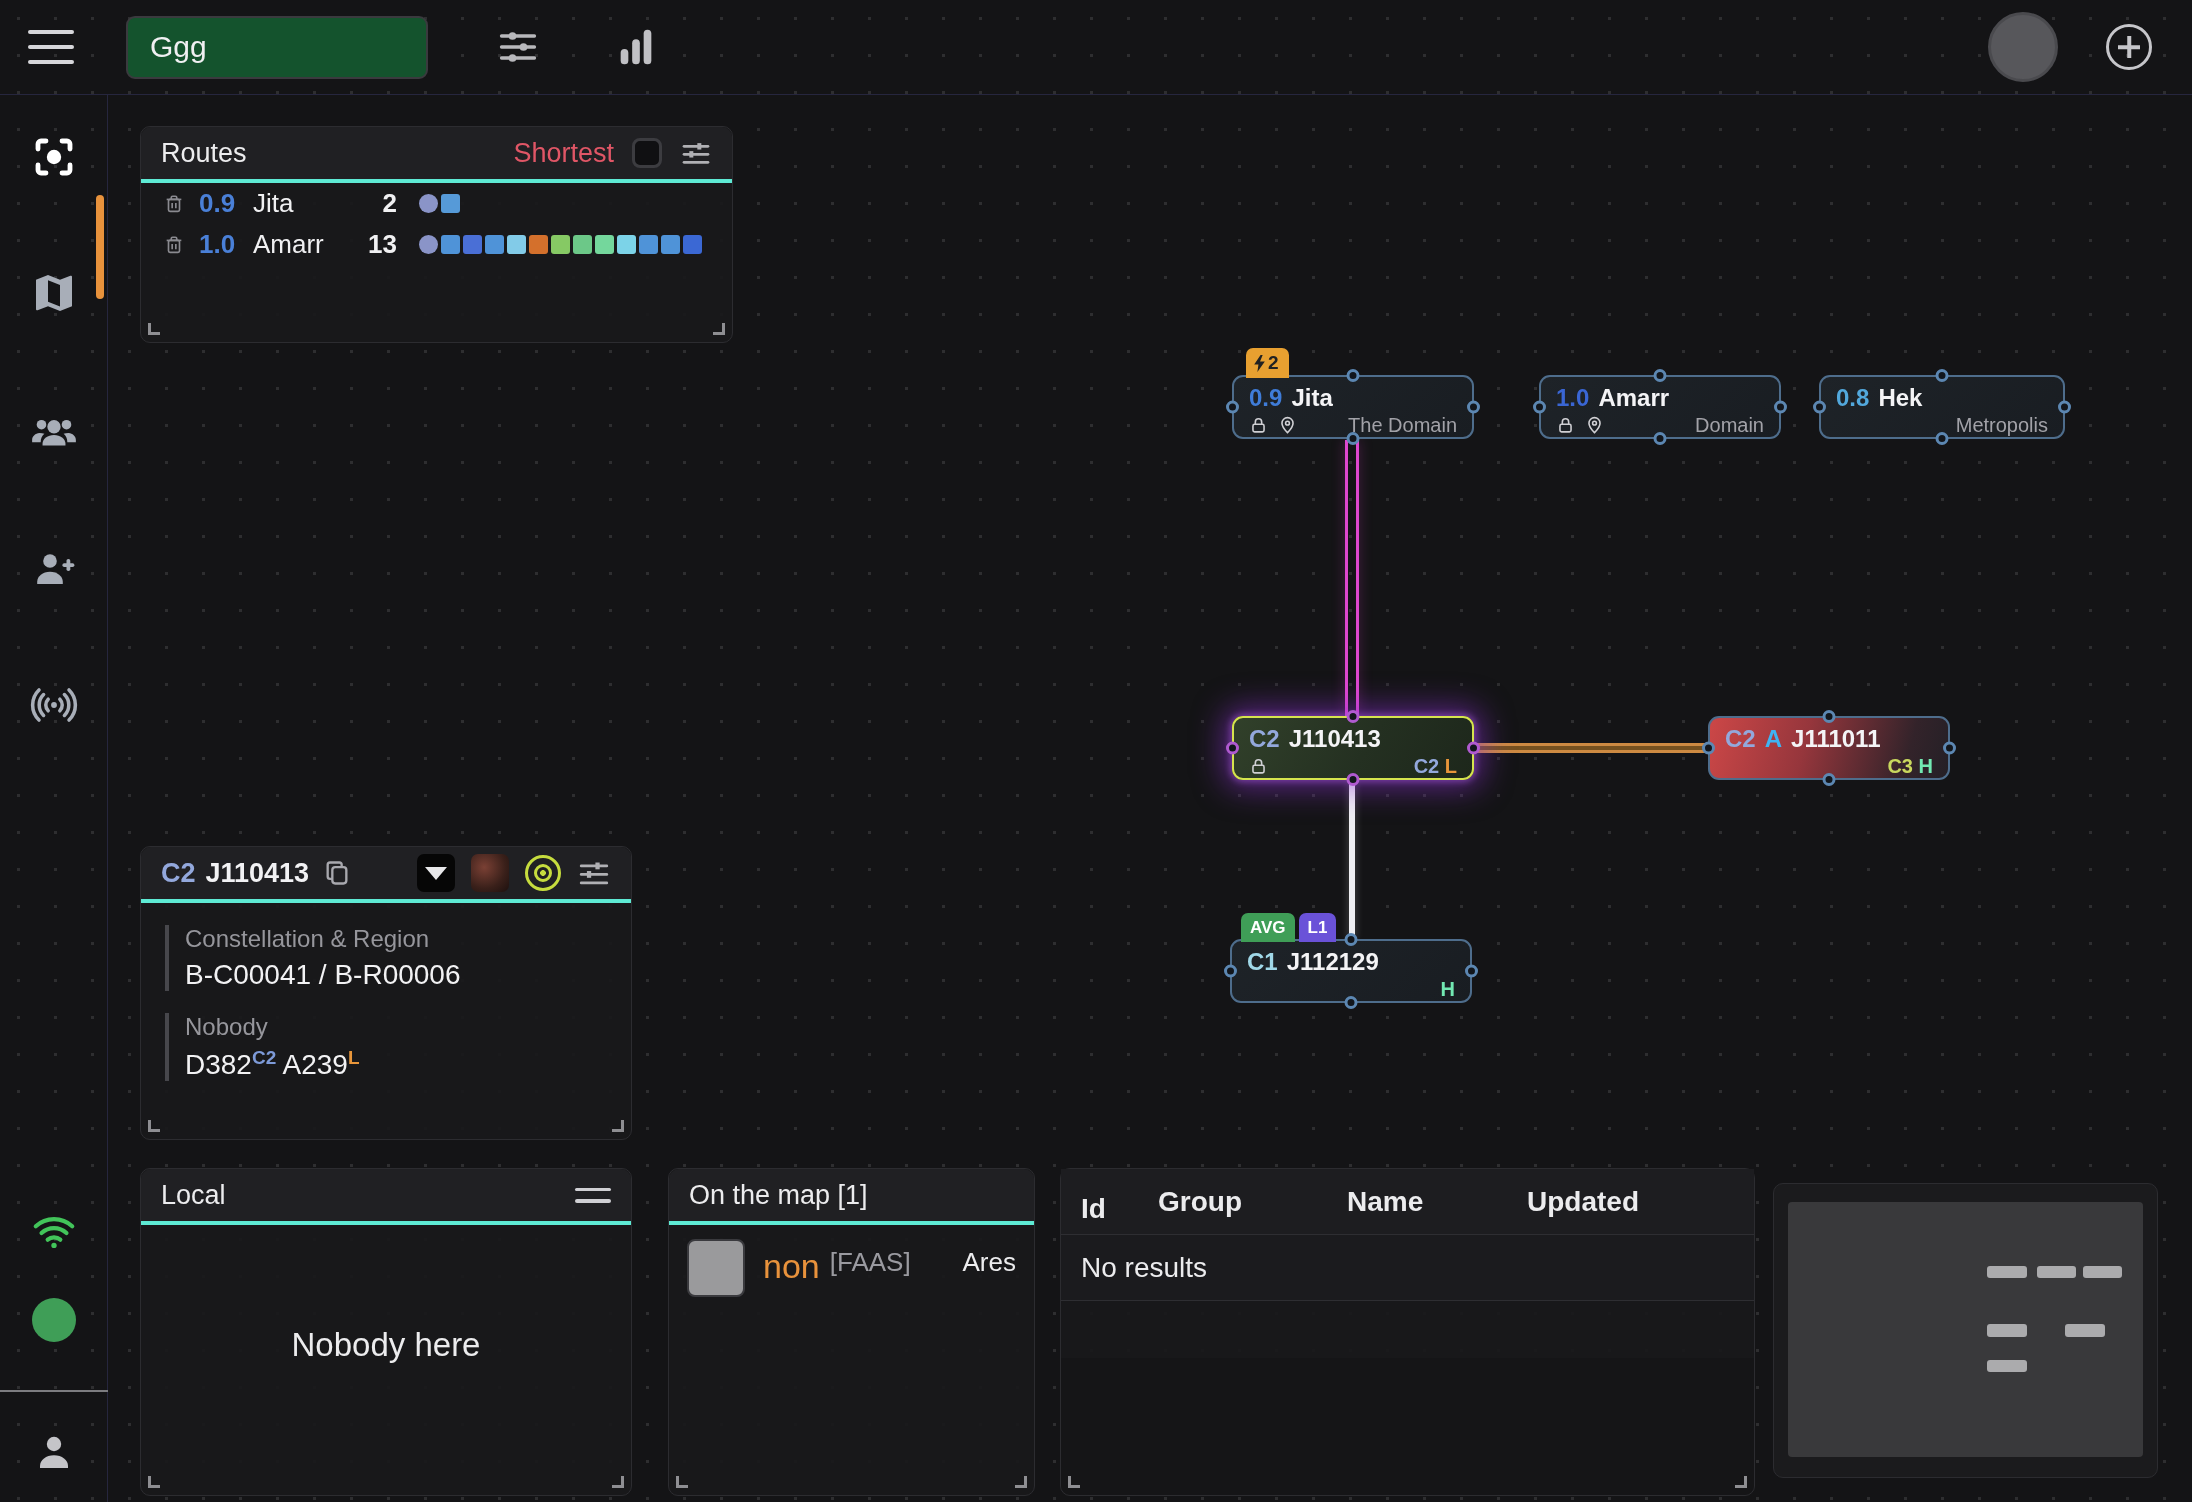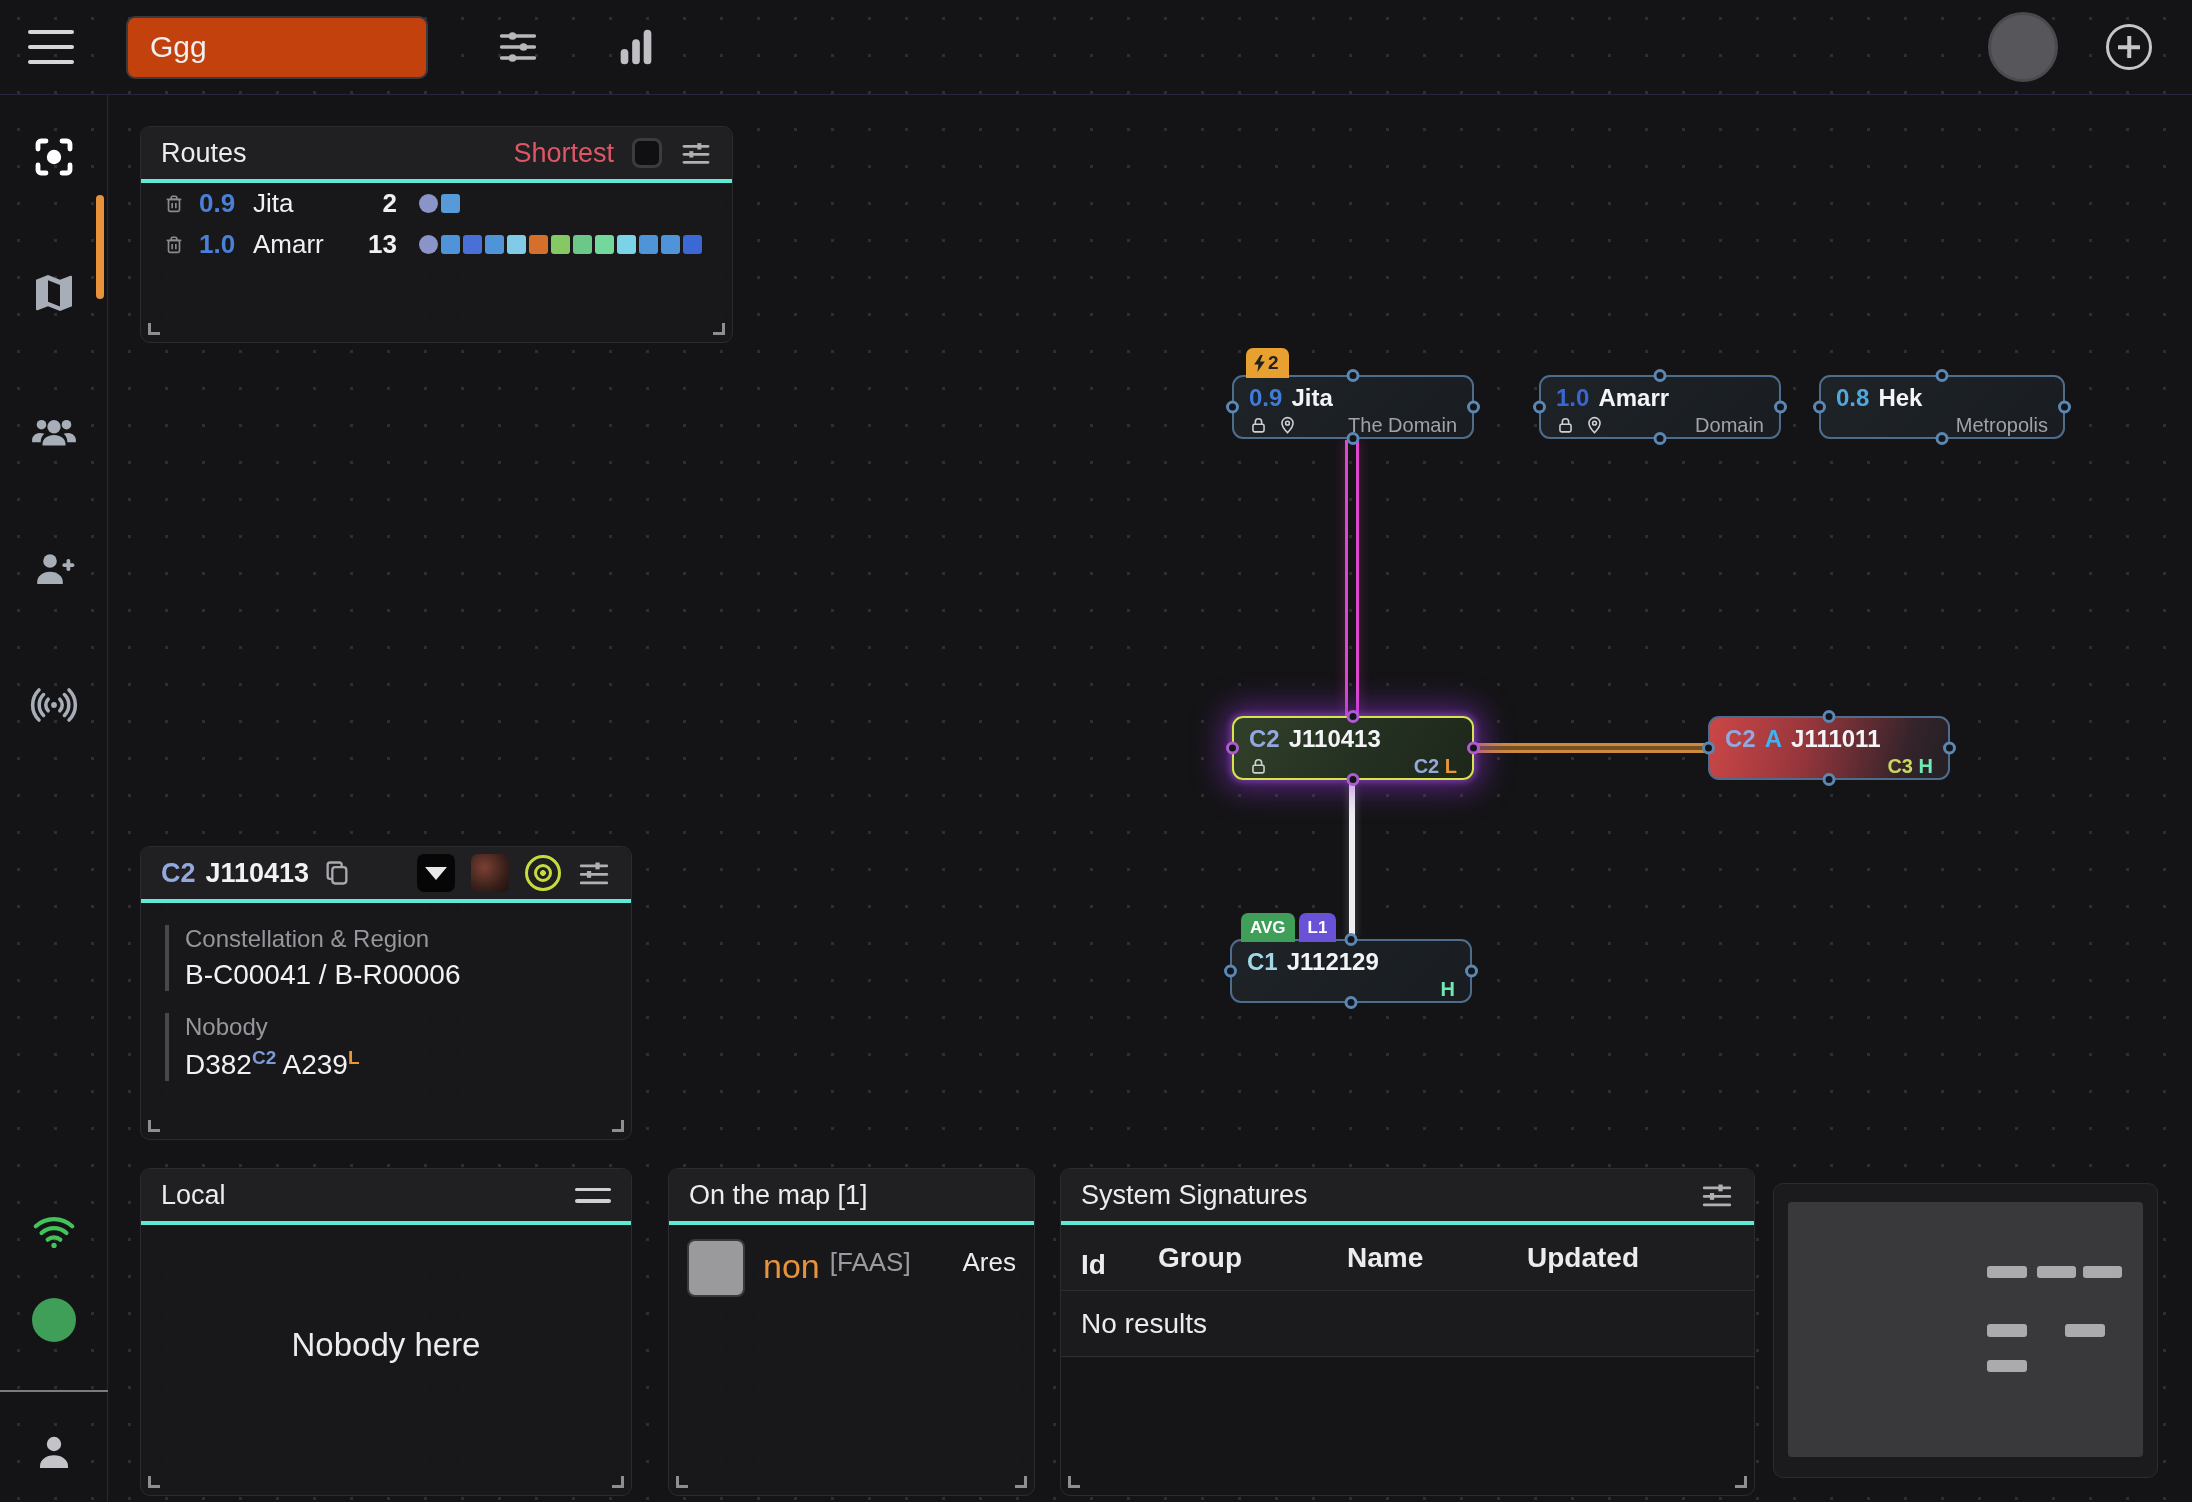--- a/index.html
+++ b/index.html
@@ -11,21 +11,21 @@
     background-image:radial-gradient(circle, #2e2e30 1.6px, transparent 1.8px);
     background-size:37px 37px;
     color:#e6e6e8;
   }
 
   
   .topbar { position:absolute; left:0; top:0; width:2192px; height:95px;
     border-bottom:1px solid #26263e; display:flex; align-items:center; z-index:30; }
   .hamburger { width:46px; height:34px; margin-left:28px; display:flex; flex-direction:column; justify-content:space-between; cursor:pointer; }
   .hamburger span { display:block; height:4px; background:#d6d6da; border-radius:2px; }
-  .map-select { margin-left:52px; width:302px; height:63px; background:#c2410c; border:2px solid #3a3a3e;
+  .map-select { margin-left:52px; width:302px; height:63px; background:#14532d; border:2px solid #3a3a3e;
     border-radius:9px; display:flex; align-items:center; padding-left:22px; font-size:30px; color:#f0f0f2; }
   .tb-icon { margin-left:62px; width:56px; height:56px; display:flex; align-items:center; justify-content:center; cursor:pointer; }
   .tb-spacer { flex:1; }
   .avatar-circle { width:70px; height:70px; border-radius:50%; background:#57575b; border:3px solid #4a4a4e; margin-right:48px; }
   .add-btn { width:46px; height:46px; margin-right:40px; border-radius:50%; border:3px solid #c6c6ca; position:relative; cursor:pointer; }
   .add-btn:before, .add-btn:after { content:""; position:absolute; background:#c6c6ca; }
   .add-btn:before { left:50%; top:9px; bottom:9px; width:3.5px; transform:translateX(-50%); }
   .add-btn:after { top:50%; left:9px; right:9px; height:3.5px; transform:translateY(-50%); }
 
   
@@ -561,32 +561,20 @@
     <span class="pilot-avatar"></span>
     <span class="pilot-name">non</span>
     <span class="pilot-ticker">[FAAS]</span>
     <span class="pilot-ship">Ares</span>
   </div>
   <span class="rz rz-bl"></span>
   <span class="rz rz-br"></span>
 </div>
 
 <div class="panel sig-panel">
-  <div class="panel-header">
-    <span class="panel-title">System Signatures</span>
-    <span style="margin-left:auto;">
-      <svg width="34" height="34" viewBox="0 0 24 24" fill="none" stroke="#b0b0b4" stroke-width="2" stroke-linecap="round">
-        <line x1="3" y1="7" x2="21" y2="7"></line>
-          <rect x="13" y="4.6" width="3" height="4.8" fill="#b0b0b4" stroke="none"></rect>
-        <line x1="3" y1="13" x2="21" y2="13"></line>
-          <rect x="7" y="10.6" width="3" height="4.8" fill="#b0b0b4" stroke="none"></rect>
-        <line x1="3" y1="19" x2="21" y2="19"></line>
-      </svg>
-    </span>
-  </div>
   <div class="sig-cols">
     <span class="sig-col-id">Id</span>
     <span class="sig-col-group">Group</span>
     <span class="sig-col-name">Name</span>
     <span class="sig-col-updated">Updated</span>
   </div>
   <div class="sig-empty">No results</div>
   <div class="sig-rest"></div>
   <span class="rz rz-bl" style="z-index:2;"></span>
   <span class="rz rz-br" style="z-index:2;"></span>

